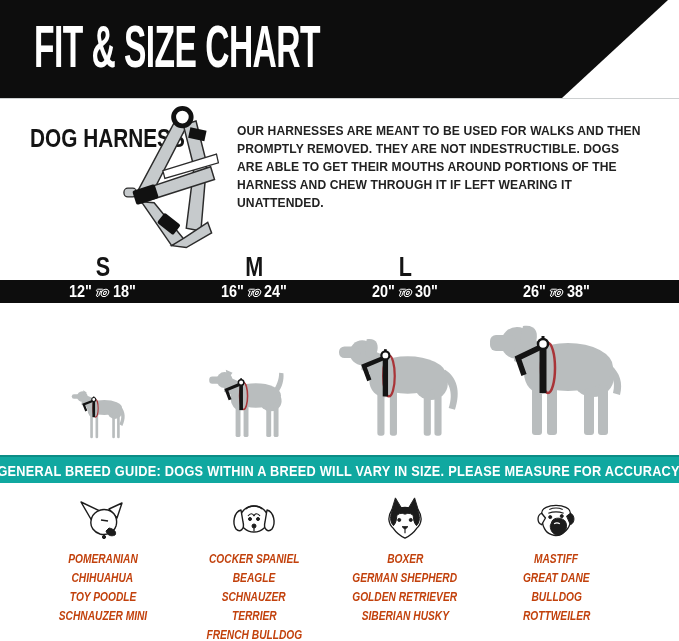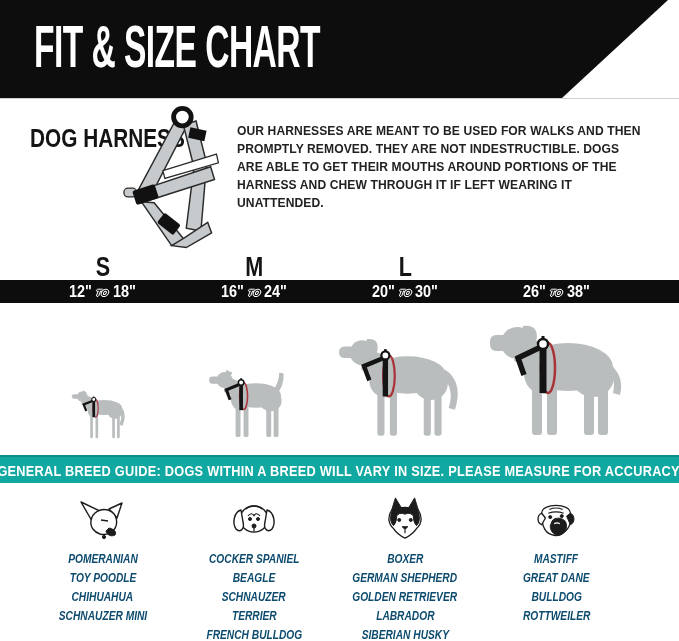--- a/index.html
+++ b/index.html
@@ -54,21 +54,21 @@
   .banner{margin-top:10px;height:28px;background:#10a8a0;border-top:2px solid #0c8d86;
         box-sizing:border-box;display:flex;align-items:center;justify-content:center;color:#fff;}
   .banner .cond{display:inline-block;font-size:15px;font-weight:bold;letter-spacing:.3px;
         transform:scaleX(.85);white-space:nowrap;}
 
   
   .breeds{padding-top:12px;}
   .breed-col{text-align:center;}
   .breed-iconbox{height:46px;display:flex;align-items:flex-end;justify-content:center;}
   .breed-list{list-style:none;margin:7px 0 0;padding:0;}
-  .breed-list li{height:19px;line-height:19px;color:#0c4a6e;}
+  .breed-list li{height:19px;line-height:19px;color:#c2410c;}
   .breed-list .cond{display:inline-block;font-size:12px;font-weight:bold;font-style:italic;
         transform:scaleX(.85);transform-origin:center;white-space:nowrap;}
   .line-art{stroke:#1c1c1c;fill:#fff;stroke-width:1.4;stroke-linejoin:round;}
   .dark{fill:#1c1c1c;stroke:#1c1c1c;stroke-width:1;}
 </style>
 </head>
 <body>
 
 <div class="page">
 
@@ -253,22 +253,22 @@
             <polygon class="line-art" points="13,22 2,3 23,13"></polygon>
             <polygon class="line-art" points="30,10 43,4 38,19"></polygon>
             <path class="line-art" d="M12,22 C13,13 22,9 29,11 C36,13 39,20 37,27 C35,33 28,37 21,35 C15,33 11,28 12,22 Z"></path>
             <path class="dark" d="M30,29 C35,30 38,33 36,36 C32,38 28,36 27,32 Z"></path>
             <line x1="22" y1="21" x2="29" y2="22" stroke="#1c1c1c" stroke-width="1.6"></line>
             <circle class="dark" cx="25" cy="38" r="1.6"></circle>
           </svg>
         </div>
         <ul class="breed-list">
           <li><span class="cond">POMERANIAN</span></li>
+          <li><span class="cond">CHIHUAHUA</span></li>
           <li><span class="cond">TOY POODLE</span></li>
-          <li><span class="cond">CHIHUAHUA</span></li>
           <li><span class="cond">SCHNAUZER MINI</span></li>
         </ul>
       </div>
 
       <div class="breed-col">
         <div class="breed-iconbox">
           <svg width="48" height="42" viewBox="0 0 48 42">
             <ellipse class="line-art" cx="24" cy="20" rx="14" ry="13"></ellipse>
             <path class="line-art" d="M11,11 C4,13 2,24 6,30 C10,34 15,30 13,23 Z"></path>
             <path class="line-art" d="M37,11 C44,13 46,24 42,30 C38,34 33,30 35,23 Z"></path>
@@ -301,21 +301,20 @@
             <circle class="dark" cx="18" cy="25" r="1.6"></circle>
             <circle class="dark" cx="30" cy="25" r="1.6"></circle>
             <polygon class="dark" points="21,32 27,32 24,35"></polygon>
             <line x1="24" y1="35" x2="24" y2="39" stroke="#1c1c1c" stroke-width="1.2"></line>
           </svg>
         </div>
         <ul class="breed-list">
           <li><span class="cond">BOXER</span></li>
           <li><span class="cond">GERMAN SHEPHERD</span></li>
           <li><span class="cond">GOLDEN RETRIEVER</span></li>
-          <li><span class="cond">LABRADOR</span></li>
           <li><span class="cond">SIBERIAN HUSKY</span></li>
         </ul>
       </div>
 
       <div class="breed-col">
         <div class="breed-iconbox">
           <svg width="46" height="44" viewBox="0 0 48 44">
             <path class="line-art" d="M9,16 C9,5 39,5 39,16 C41,26 37,34 29,38 C23,41 15,38 12,32 C9,27 9,20 9,16 Z"></path>
             <path class="line-art" d="M9,16 C4,18 4,26 9,28 L13,21 Z"></path>
             <path class="dark" d="M39,16 C44,18 44,26 39,28 L35,19 Z"></path>

